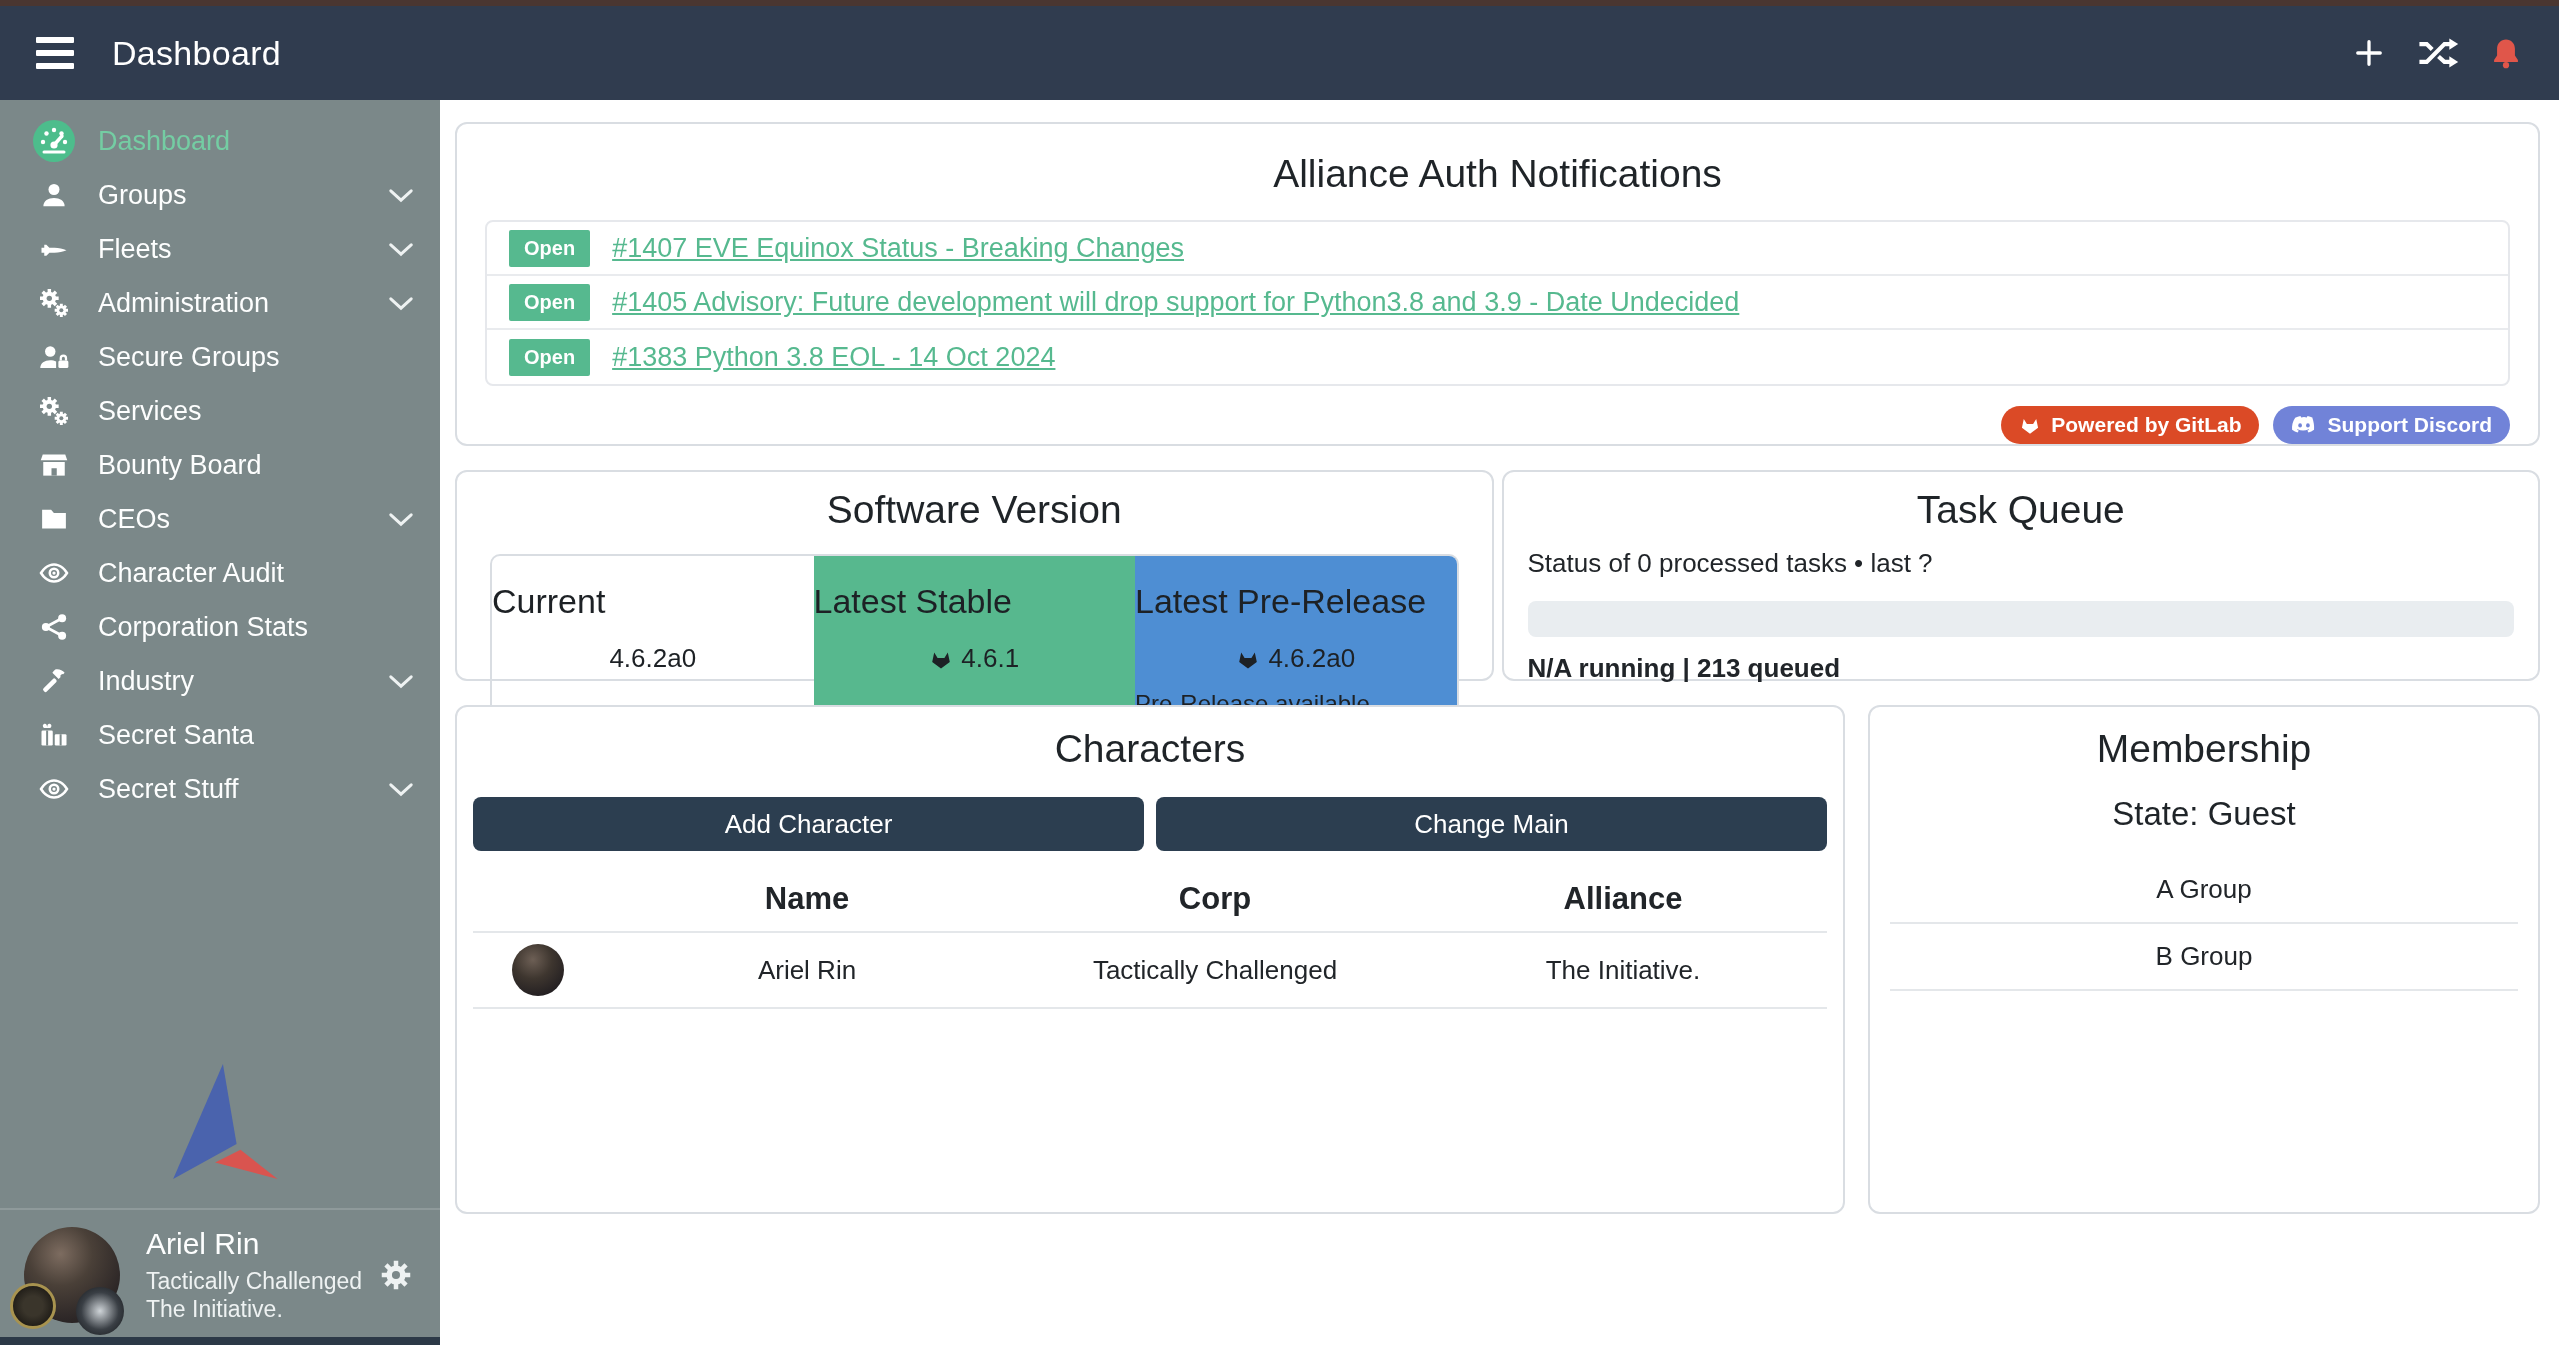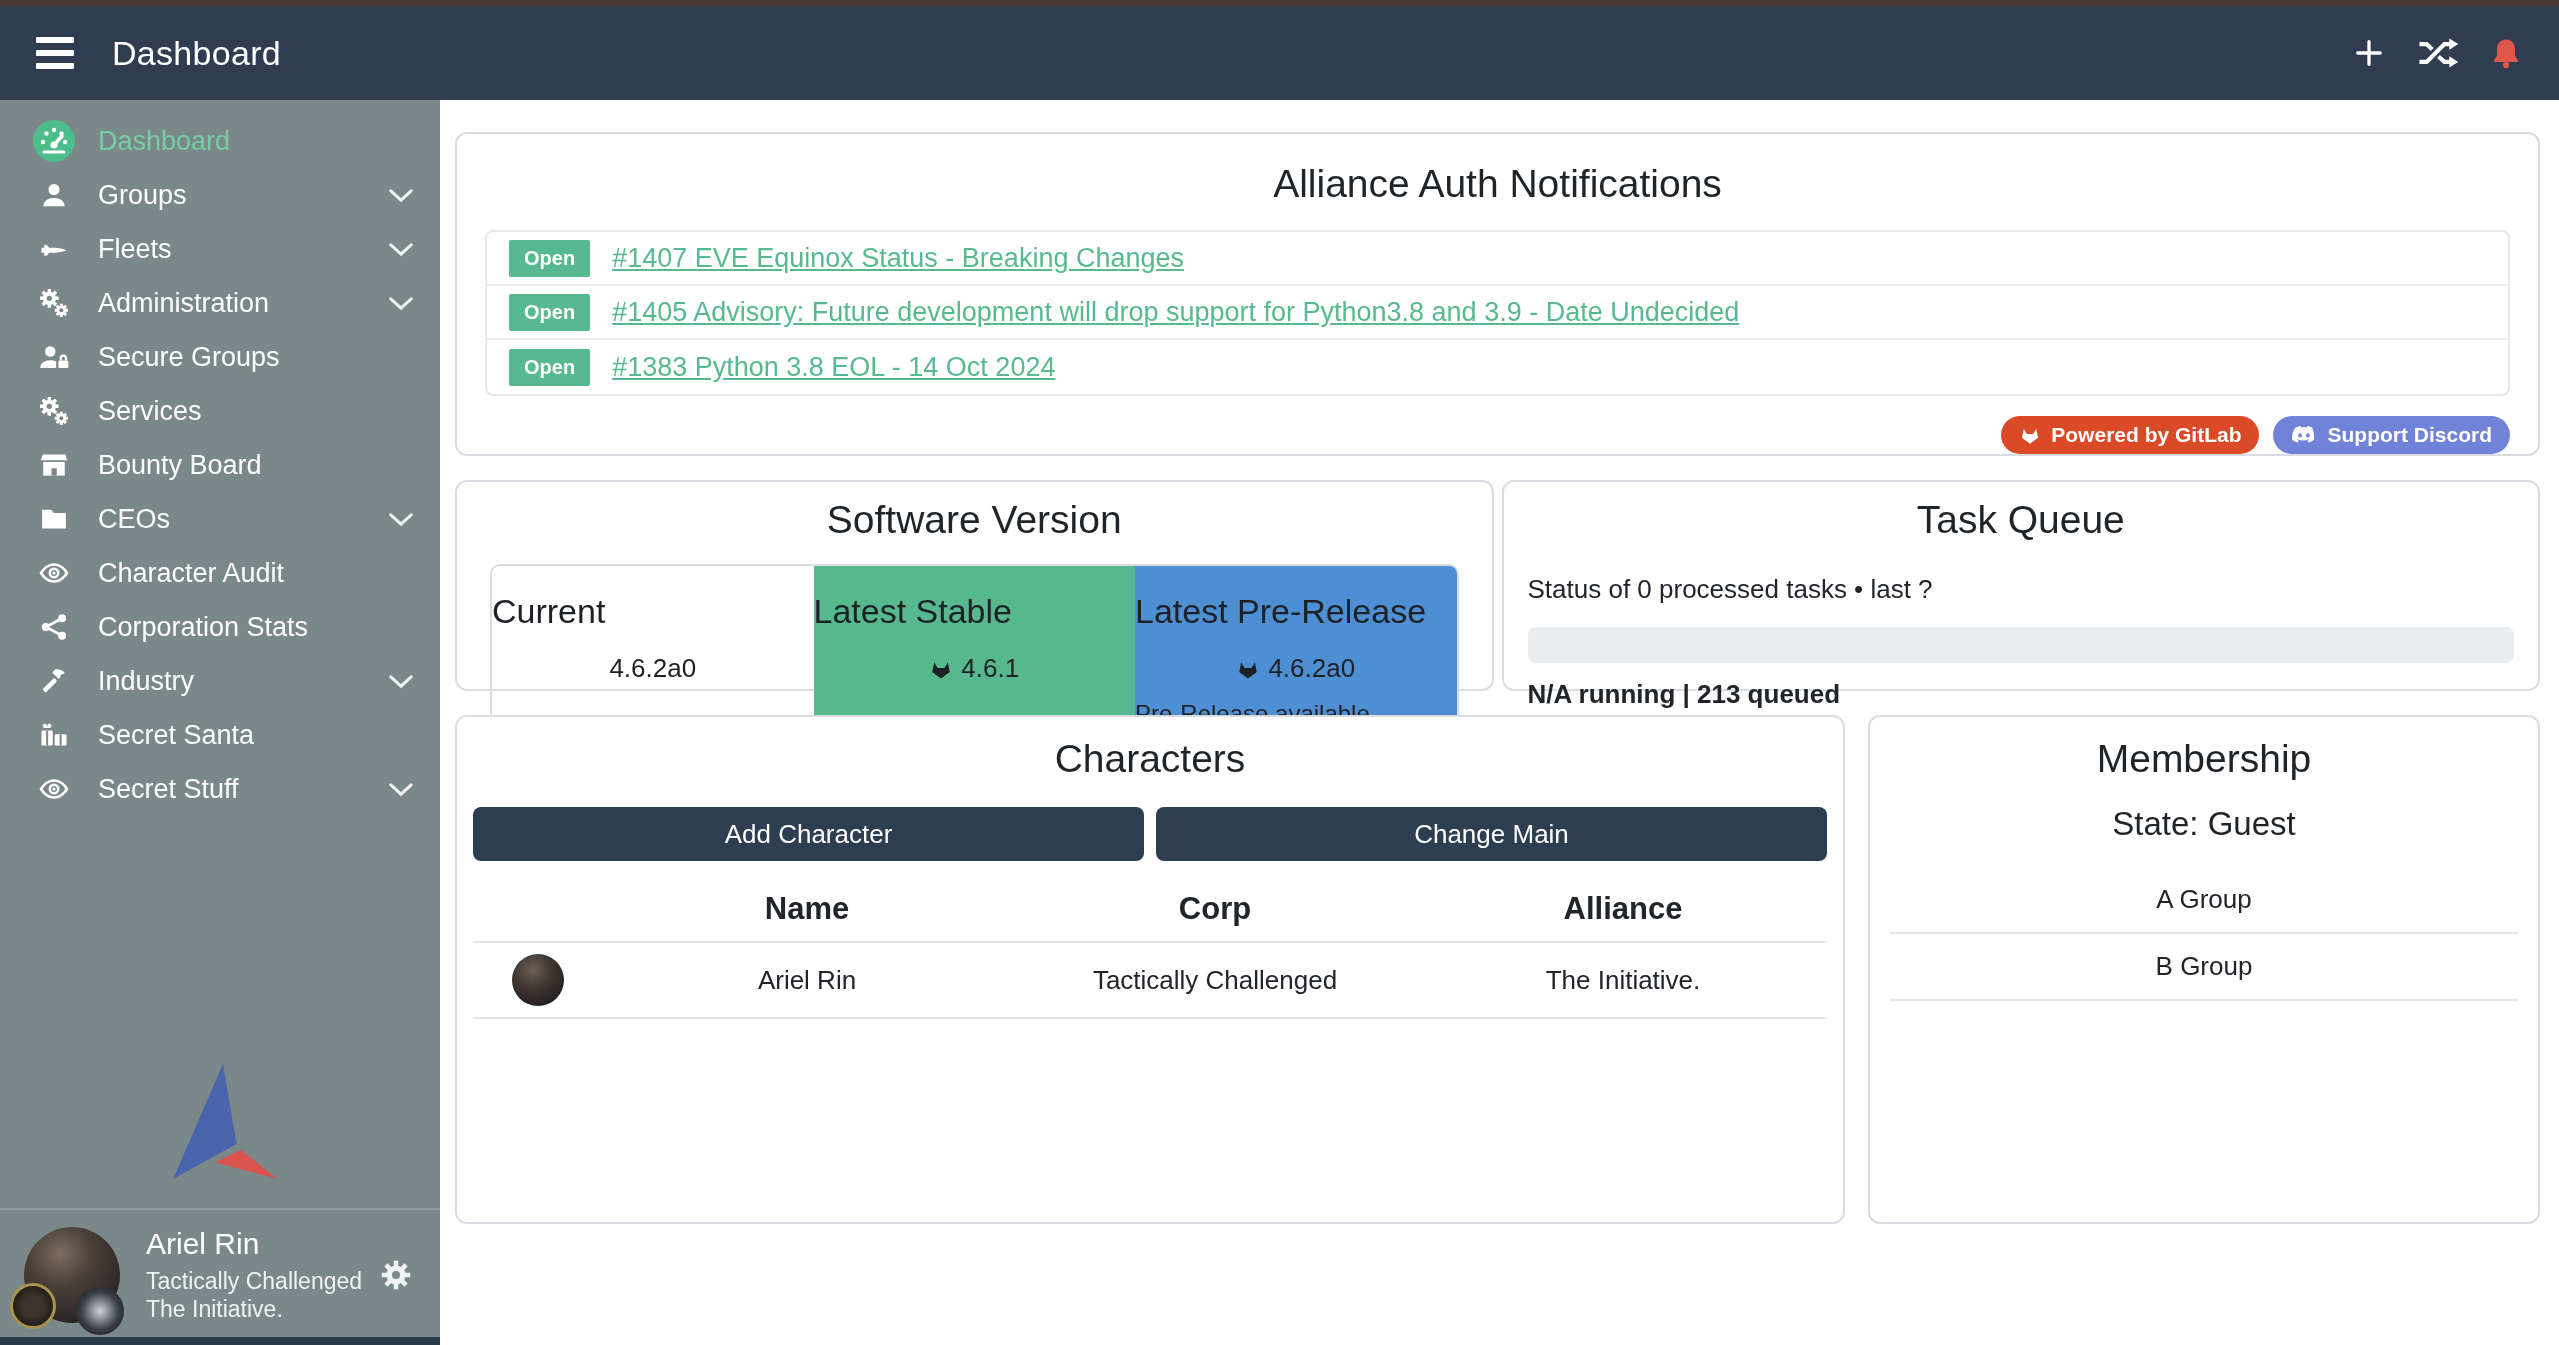--- a/index.html
+++ b/index.html
@@ -33,21 +33,21 @@
   .avatar-mini { position:absolute; border-radius:50%; }
   .avatar-mini.m1 { width:46px; height:46px; left:-14px; top:56px; background:radial-gradient(circle,#3a352b 35%,#0e0c0a 100%); border:3px solid #a8934f; }
   .avatar-mini.m2 { width:48px; height:48px; left:52px; top:60px; background:radial-gradient(circle,#cfd4d8 0%,#3a3f45 55%,#121417 100%); }
   .user-texts { margin-left:26px; line-height:1.25; }
   .user-name { font-size:30px; color:#fdfefe; margin-bottom:4px; }
   .user-corp,.user-alliance { font-size:23px; color:#eef2f2; }
   .user-gear { margin-left:auto; cursor:pointer; display:flex; }
   .sb-footer { height:8px; background:#2c3947; }
 
   
-  .main { flex:1; padding:32px 19px 0 15px; }
+  .main { flex:1; padding:22px 19px 0 15px; }
   .panel { background:#fff; border:2px solid #d9dde2; border-radius:12px; }
   .panel-title { font-size:39px; font-weight:400; text-align:center; color:#1f2428; }
 
   .notif-panel { height:324px; padding:18px 28px; }
   .notif-panel .panel-title { margin:10px 0 24px; }
   .notif-list { border:2px solid #e6e8ec; border-radius:8px; }
   .notif-row { display:flex; align-items:center; height:54px; padding:0 22px; border-bottom:2px solid #e9ebee; }
   .notif-row:last-child { border-bottom:none; }
   .badge-open { background:#56b98f; color:#fff; font-size:20px; font-weight:bold; padding:7px 15px; border-radius:2px; margin-right:22px; }
   .notif-link { color:#56b98f; font-size:27px; text-decoration:underline; cursor:pointer; }
@@ -59,21 +59,21 @@
   .row2 { display:flex; gap:8px; margin-top:24px; }
   .row2 .panel { flex:1; height:211px; padding:16px 24px; }
   .sv-box { margin:22px auto 0; width:calc(100% - 18px); height:170px; border:2px solid #d9dde2; border-radius:10px; display:flex; overflow:hidden; }
   .sv-col { flex:1; text-align:left; padding-top:26px; }
   .sv-col.stable { background:#57b88e; }
   .sv-col.prerelease { background:#4e8ed3; }
   .sv-heading { font-size:34px; color:#1d2125; margin-bottom:22px; font-weight:400; }
   .sv-version { font-size:26px; color:#1d2125; display:flex; justify-content:center; align-items:center; gap:8px; }
   .sv-note { font-size:24px; color:#1d2125; margin-top:16px; }
 
-  .tq-status { font-size:26px; margin-top:32px; }
+  .tq-status { font-size:26px; margin-top:16px; }
   .tq-progress { height:36px; background:#e9edf0; border-radius:8px; margin:22px 0 16px; overflow:hidden; }
   .tq-progress-fill { height:100%; width:0%; background:#56b98f; }
   .tq-meta { font-size:26px;font-weight:bold; }
 
   .row3 { display:flex; gap:23px; margin-top:24px; }
   .row3 .panel { height:509px; }
   .chars-panel { width:1390px; padding:20px 16px; flex-shrink:0; }
   .chars-buttons { display:flex; gap:12px; margin-top:26px; }
   .btn-dark { flex:1; height:54px; background:#2c3e50; border:none; border-radius:8px; color:#fff; font-size:26px; font-family:inherit; cursor:pointer; }
   .chars-table-head { display:grid; grid-template-columns:130px 1fr 1fr 1fr; margin-top:18px; padding:12px 0 14px; border-bottom:2px solid #e4e7ea; }

